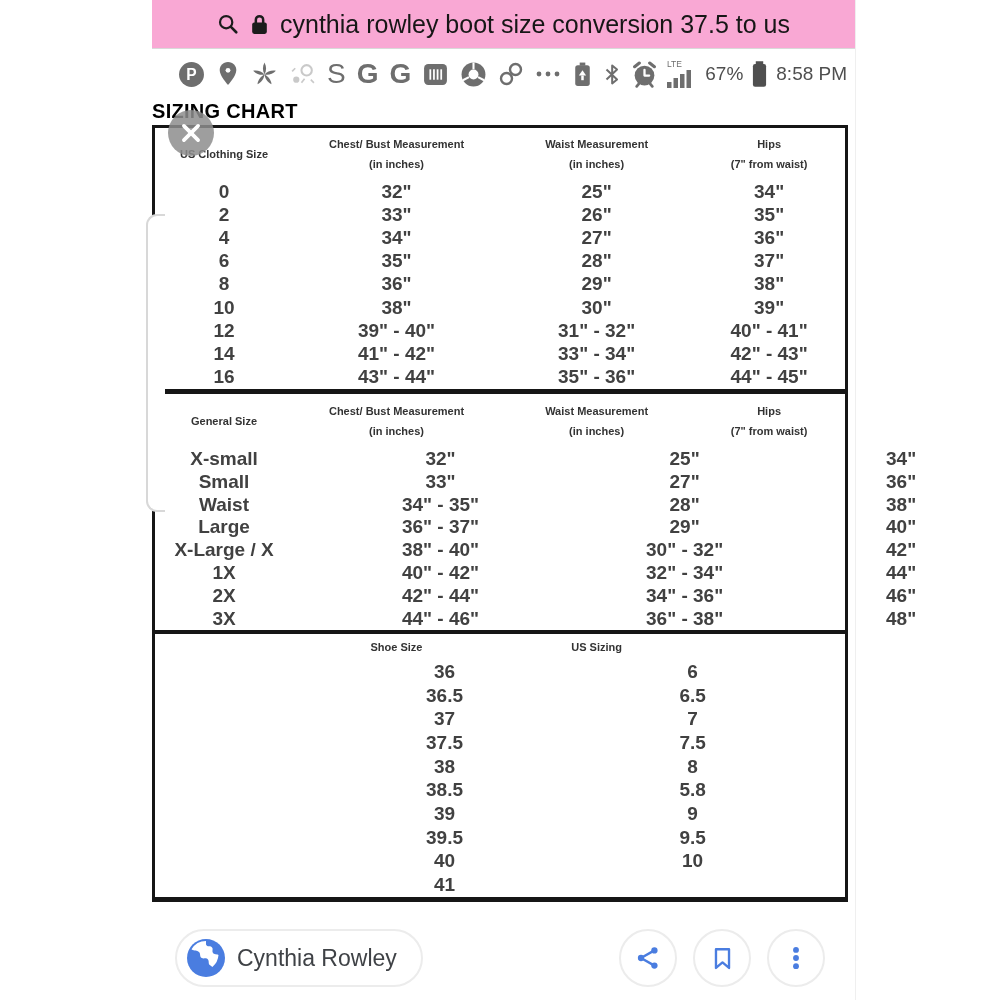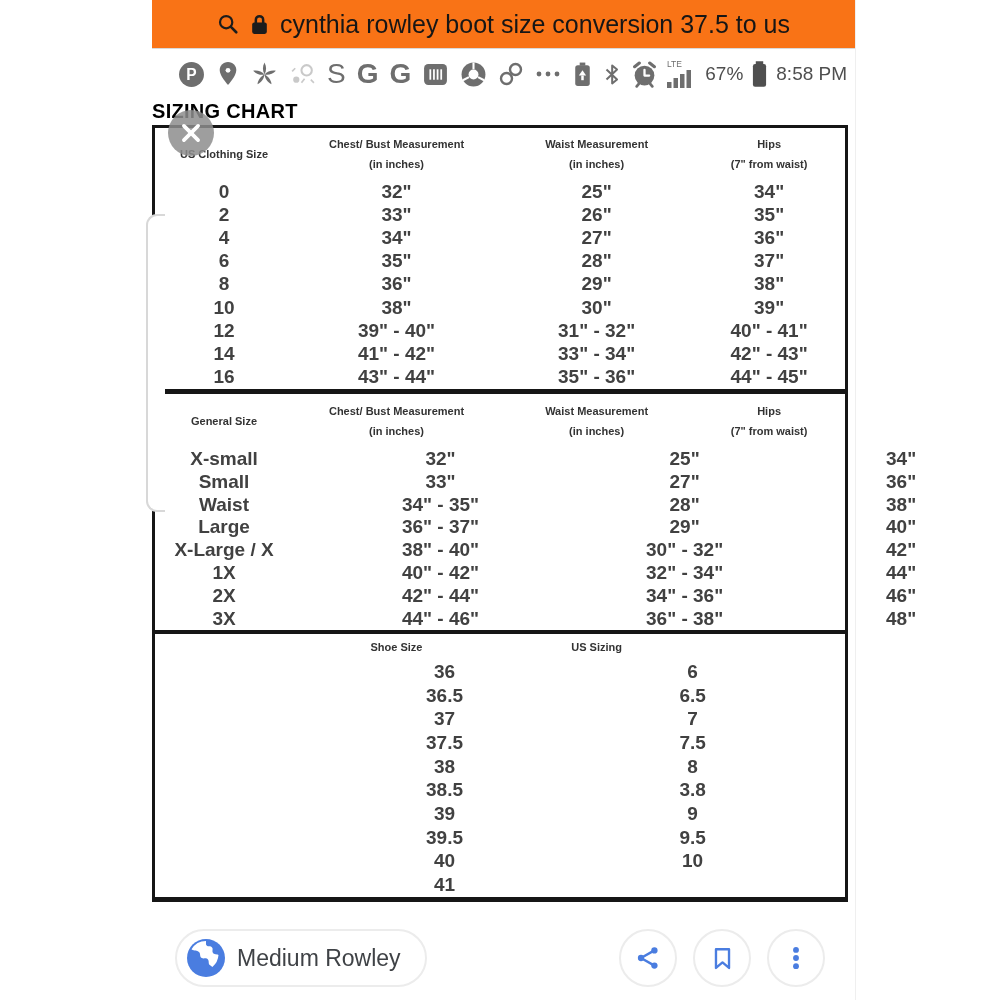--- a/index.html
+++ b/index.html
@@ -1,21 +1,21 @@
 <!DOCTYPE html>
 <html><head>
 <meta charset="utf-8">
 <style>
   html,body{margin:0;padding:0;}
   body{width:1000px;height:1000px;background:#fff;position:relative;overflow:hidden;
        font-family:"Liberation Sans", sans-serif;}
   .screen{position:absolute;left:152px;top:0;width:703px;height:1000px;background:#fff;
           border-right:1px solid #efefef;}
   
-  .topbar{position:absolute;left:0;top:0;width:703px;height:48px;background:#f97316;
+  .topbar{position:absolute;left:0;top:0;width:703px;height:48px;background:#f9a8d4;
           border-bottom:1px solid #d9d9d9;display:flex;align-items:center;justify-content:center;gap:11px;}
   .query{font-size:25px;color:#161616;white-space:nowrap;}
   
   .statusbar{position:absolute;left:0;top:52px;width:703px;height:44px;display:flex;
              align-items:center;padding:0 22px 0 26px;box-sizing:border-box;gap:11px;}
   .statusbar .right{margin-left:auto;display:flex;align-items:center;gap:8px;}
   .gicon{color:#6e6e6e;font-weight:bold;font-size:28px;line-height:28px;}
   .gicon.thin{font-weight:normal;}
   .stxt{font-size:19px;color:#4f4f4f;white-space:nowrap;}
   
@@ -377,21 +377,21 @@
         </div>
         <div class="t-row">
           <div class="cell"></div>
           <div class="cell">38</div>
           <div class="cell">8</div>
           <div class="cell"></div>
         </div>
         <div class="t-row">
           <div class="cell"></div>
           <div class="cell">38.5</div>
-          <div class="cell">3.8</div>
+          <div class="cell">5.8</div>
           <div class="cell"></div>
         </div>
         <div class="t-row">
           <div class="cell"></div>
           <div class="cell">39</div>
           <div class="cell">9</div>
           <div class="cell"></div>
         </div>
         <div class="t-row">
           <div class="cell"></div>
@@ -415,21 +415,21 @@
 
   <div class="page-curl"></div>
 
   <div class="footer-chip">
     <span>
       <svg width="38" height="38" viewBox="0 0 38 38">
           <circle cx="19" cy="19" r="19" fill="#4a7de0"></circle>
           <path d="M19 2 a17 17 0 0 0 -14.5 8.3 c3 2.2 5.5 0.8 7.5 2.8 c2 2 0.2 4.8 2.8 6 c2.3 1 4.2 -0.8 6 1.2 c1.6 1.9 0.3 4.6 2 5.8 l2.6 1.8 a17 17 0 0 0 6.1 -11.9 c-2.2-1.2-4.3-0.1-5.6-2.2 c-1.2-2 0.8-4.2-1.3-5.8 c-2-1.4-3.9 0.6-5.6-2.4 z" fill="#fff"></path>
         </svg>
     </span>
-    <span class="chip-label">Medium Rowley</span>
+    <span class="chip-label">Cynthia Rowley</span>
   </div>
 
   <div class="round-btn btn-share">
     <span>
       <svg width="28" height="28" viewBox="0 0 24 24">
           <path d="M6 12 L17.5 5.5 M6 12 L17.5 18.5" stroke="#4a7de0" stroke-width="2.1" fill="none"></path>
           <g fill="#4a7de0">
             <circle cx="6" cy="12" r="2.7"></circle>
             <circle cx="17.5" cy="5.5" r="2.7"></circle>
             <circle cx="17.5" cy="18.5" r="2.7"></circle>

